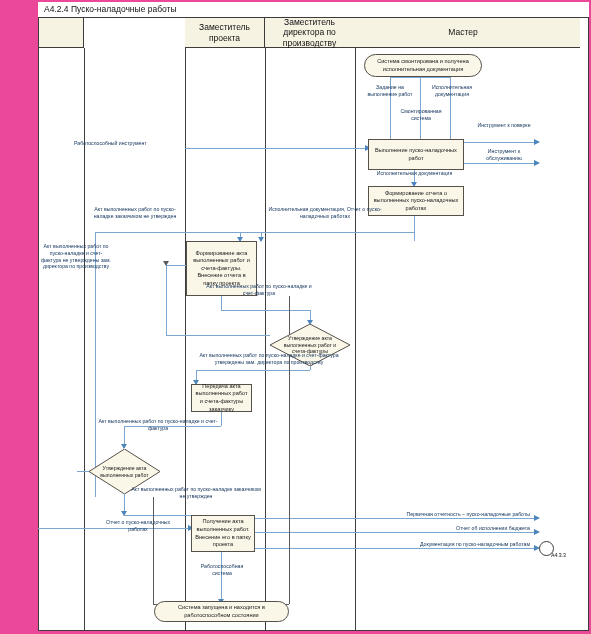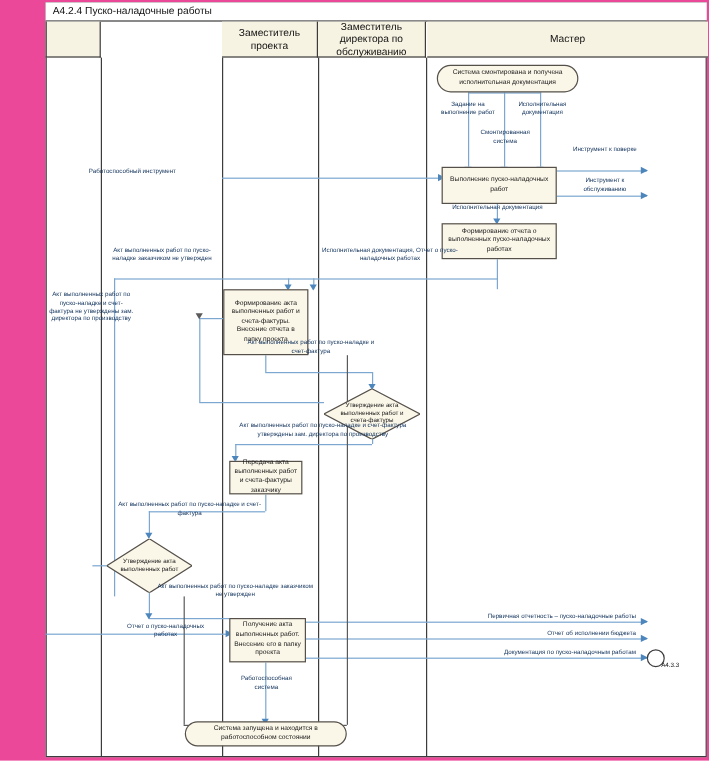--- a/index.html
+++ b/index.html
@@ -51,22 +51,22 @@
 <div id="page">
 
   <div class="frame"></div>
 
   <div class="title-bar">
     <span>A4.2.4 Пуско-наладочные работы</span>
   </div>
 
   <div class="hdr first" style="left:38px;width:46px;"></div>
   <div class="hdr" style="left:185px;width:80px;">Заместитель проекта</div>
-  <div class="hdr" style="left:265px;width:90px;">Заместитель директора по обслуживанию</div>
-  <div class="hdr" style="left:356px;width:234px;border-right:none;">Мастер</div>
+  <div class="hdr" style="left:265px;width:90px;">Заместитель директора по производству</div>
+  <div class="hdr" style="left:346px;width:234px;border-right:none;">Мастер</div>
 
   <div class="lane-sep" style="left:84px;"></div>
   <div class="lane-sep" style="left:185px;"></div>
   <div class="lane-sep" style="left:265px;"></div>
   <div class="lane-sep" style="left:355px;"></div>
 
   <div class="ln v" style="left:390px;top:77px;height:62px;"></div>
   <div class="ln v" style="left:420px;top:77px;height:62px;"></div>
   <div class="ln v" style="left:450px;top:77px;height:62px;"></div>
   <div class="ln h" style="left:390px;top:77px;width:61px;"></div>

